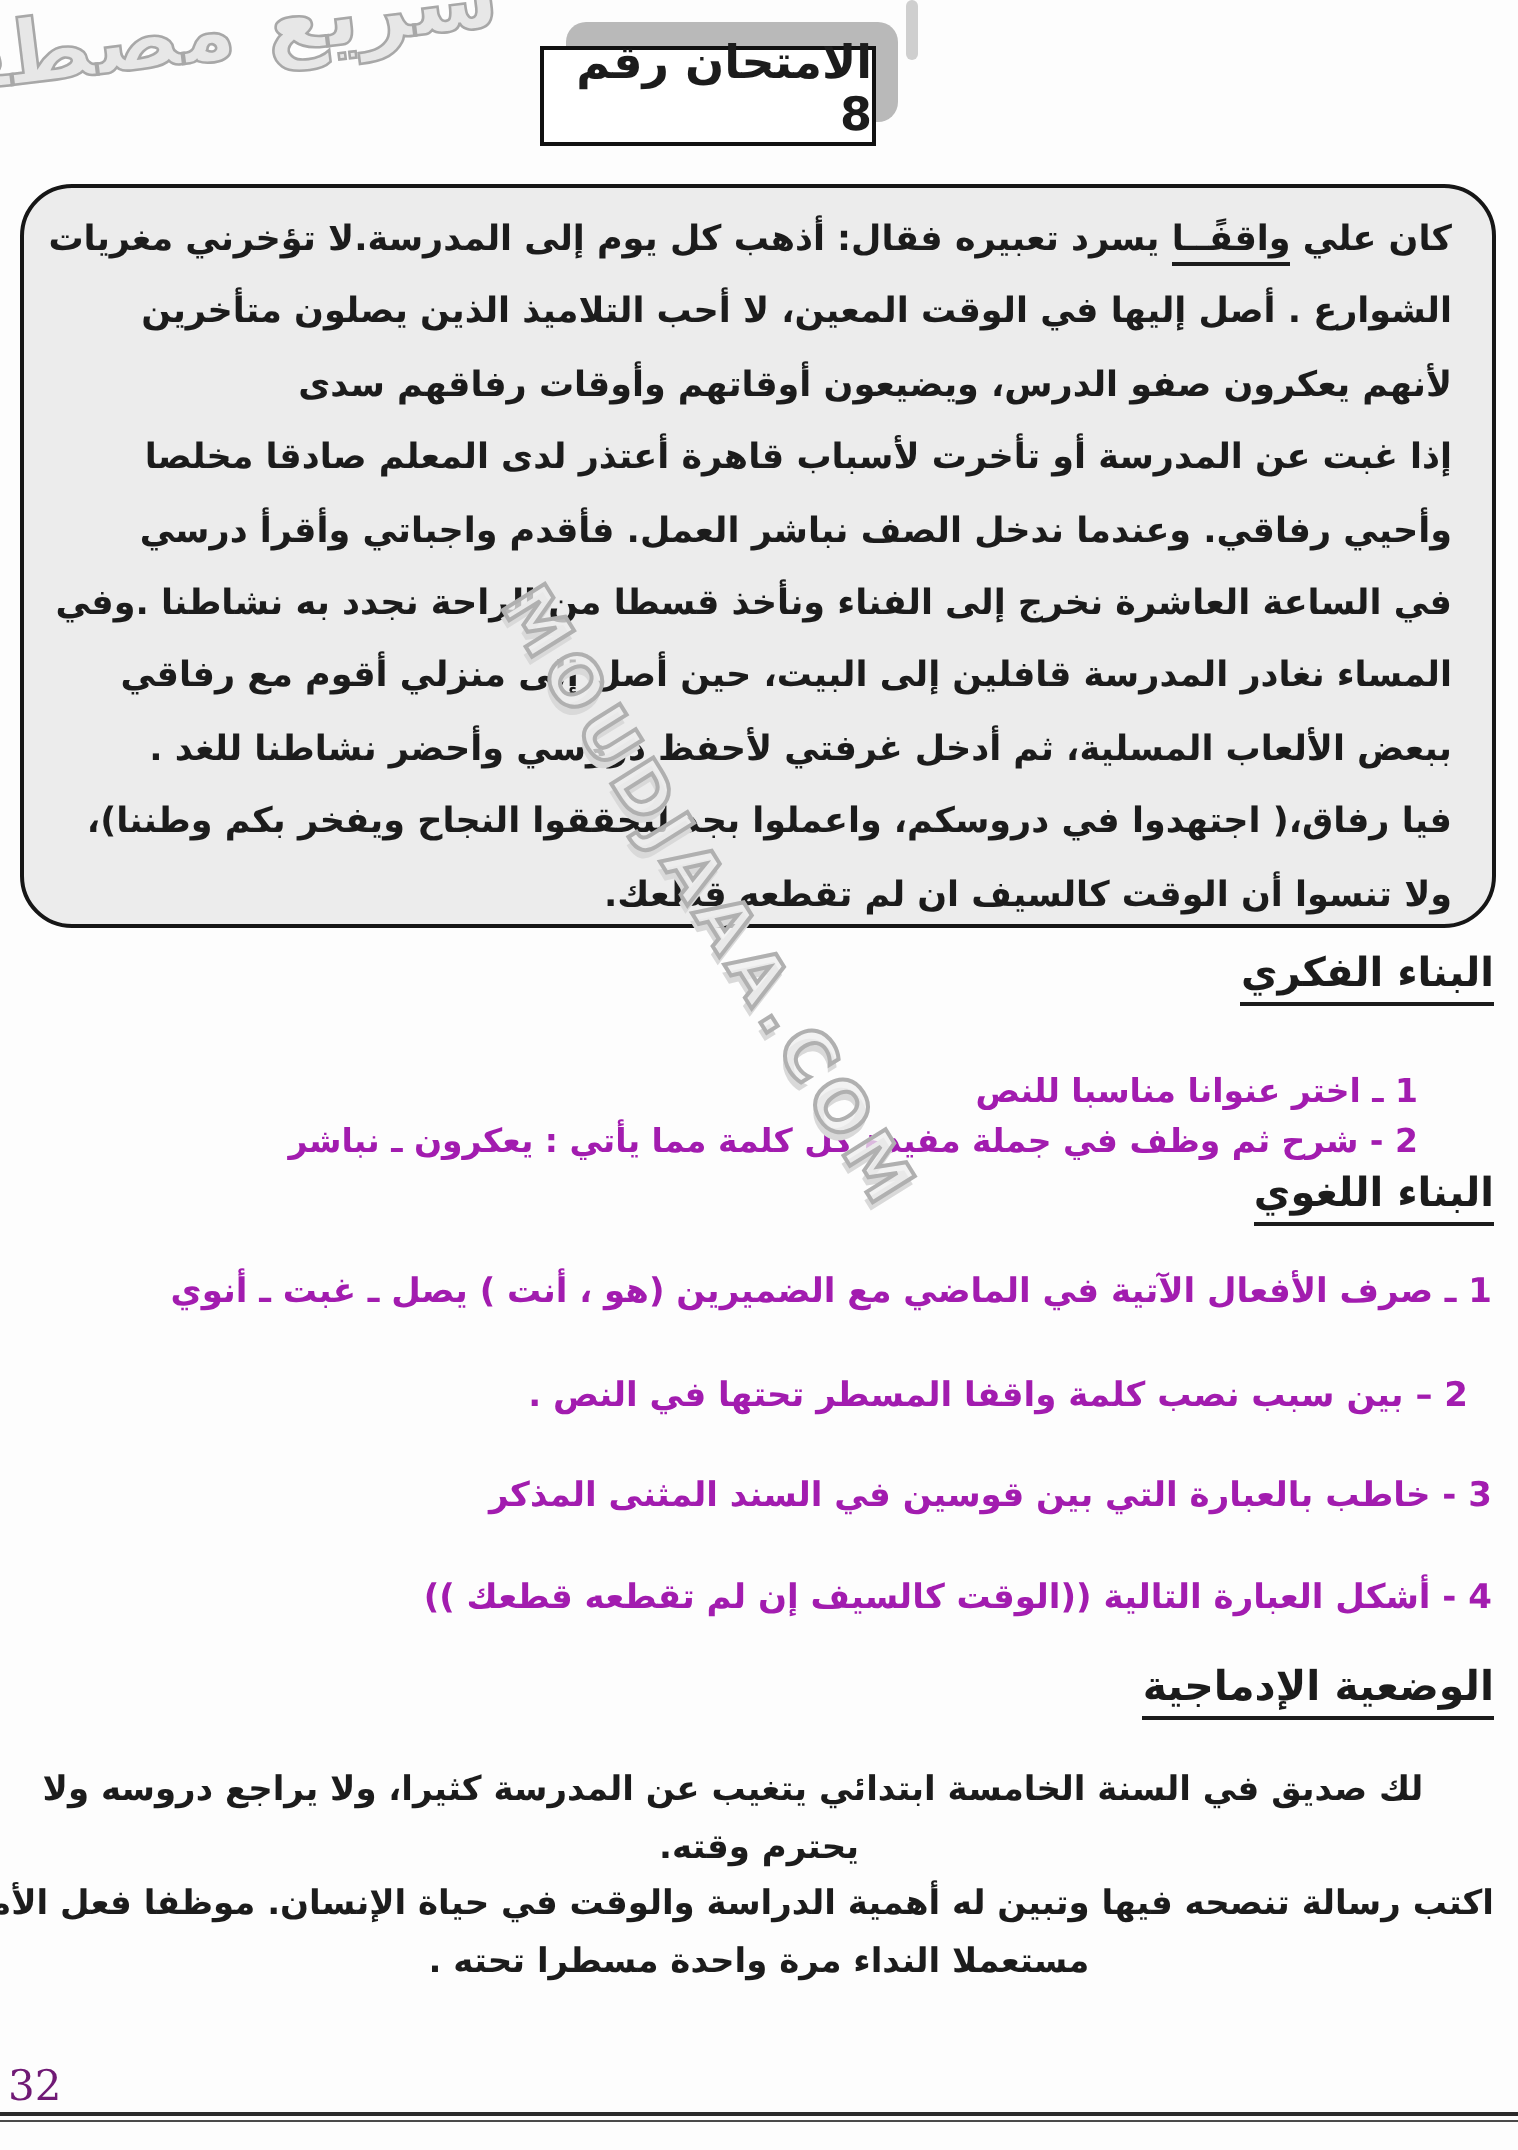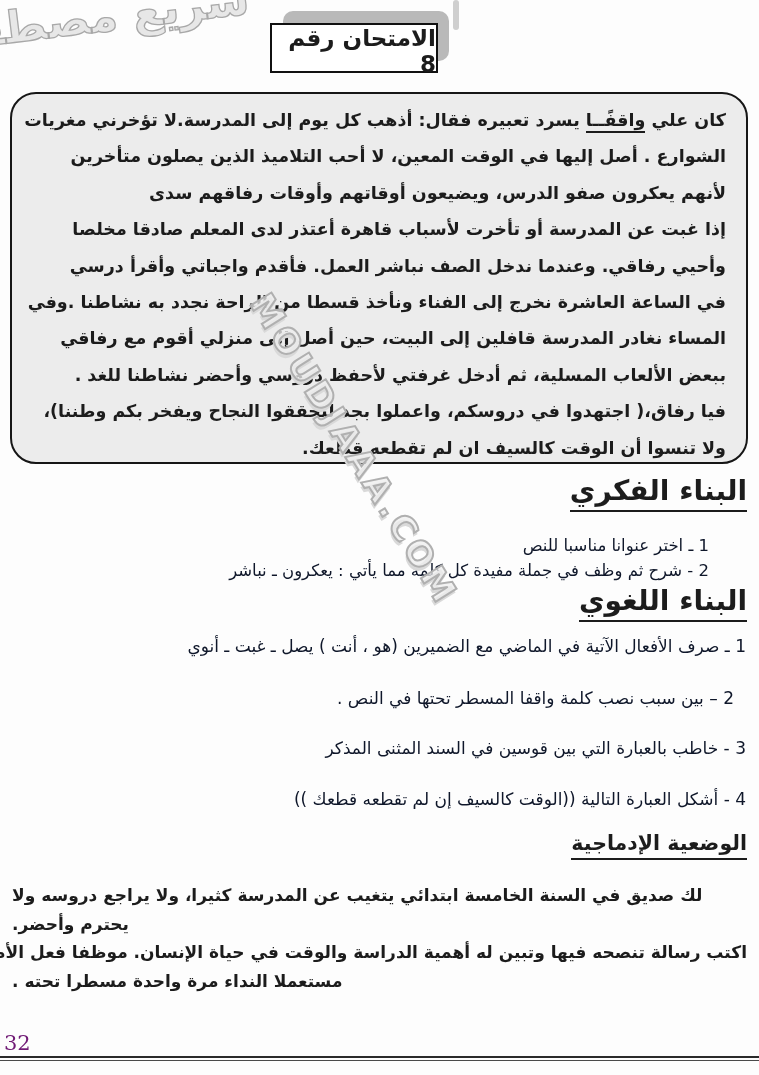--- a/index.html
+++ b/index.html
@@ -26,21 +26,21 @@
     background:#cfcfcf; border-radius:3px;
   }
   
   .title-shadow {
     position:absolute; left:283px; top:11px; width:166px; height:50px;
     background:#b9b9b9; border-radius:10px;
   }
   .title-box {
     position:absolute; left:270px; top:23px; width:168px; height:50px;
     background:#ffffff; border:2.5px solid #111;
-    display:flex; align-items:flex-start; justify-content:center;
+    display:flex; align-items:flex-end; justify-content:center;
     direction:rtl;
   }
   .title-box span { font-size:23px; font-weight:600; letter-spacing:0.5px; }
   
   .passage-box {
     position:absolute; left:10px; top:92px; width:738px; height:372px;
     background:#ececec; border:2.5px solid #161616; border-radius:26px;
     padding:8px 20px 0 16px;
     direction:rtl;
   }
@@ -56,41 +56,41 @@
     transform:rotate(58deg); transform-origin:0 0;
     font-size:34px; font-weight:bold; letter-spacing:4px;
     color:rgba(238,238,238,0.75);
     -webkit-text-stroke:2px #b0b0b0;
     text-shadow:3px 3px 0 #d9d9d9;
     z-index:6; white-space:nowrap;
   }
   
   .sec-heading {
     position:absolute; right:12px; direction:rtl;
-    font-size:28px; font-weight:bold;
+    font-size:20px; font-weight:bold;
     border-bottom:2px solid #1c1c1c; padding-bottom:3px;
     white-space:nowrap;
   }
   .h-fikri   { top:474px; }
   .h-lughawi { top:584px; }
   .h-idmajia { top:831px; font-size:20.5px; }
   
   .question {
     position:absolute; direction:rtl; text-align:center;
-    font-size:17px; font-weight:400; white-space:nowrap; color:#0f172a;
+    font-size:17px; font-weight:700; white-space:nowrap; color:#a21caf;
   }
   .fq1 { top:536px; right:50px; font-size:16.5px; }
   .fq2 { top:561px; right:50px; font-size:16.5px;margin-left:44px; }
   .lq1 { top:636px; right:13px; }
   .lq2 { top:688px; right:25px; }
   .lq3 { top:738px; right:13px; }
   .lq4 { top:789px; right:13px; }
   
   .para-line {
-    position:absolute; right:12px; left:12px; direction:rtl; text-align:left;
+    position:absolute; right:12px; left:12px; direction:rtl; text-align:center;
     font-size:17px; font-weight:600; white-space:nowrap; color:#1c1c1c;
   }
   .pl1 { top:885px; padding-right:26px; }
   .pl2 { top:914px; }
   .pl3 { top:942px; }
   .pl4 { top:971px; }
   
   .page-number {
     position:absolute; left:4px; top:1031px;
     font-family:"DejaVu Serif", serif; font-size:21px; color:#701a75;
@@ -134,20 +134,20 @@
   <div class="question fq2">2 - شرح ثم وظف في جملة مفيدة كل كلمة مما يأتي : يعكرون ـ نباشر</div>
 
   <div class="sec-heading h-lughawi">البناء اللغوي</div>
   <div class="question lq1">1 ـ صرف الأفعال الآتية في الماضي مع الضميرين (هو ، أنت )  يصل ـ غبت ـ أنوي</div>
   <div class="question lq2">2 – بين سبب نصب كلمة واقفا المسطر تحتها في النص .</div>
   <div class="question lq3">3 - خاطب بالعبارة التي بين قوسين في السند المثنى المذكر</div>
   <div class="question lq4">4 - أشكل العبارة التالية ((الوقت كالسيف إن لم تقطعه قطعك ))</div>
 
   <div class="sec-heading h-idmajia">الوضعية الإدماجية</div>
   <div class="para-line pl1">لك صديق في السنة الخامسة ابتدائي يتغيب عن المدرسة كثيرا، ولا يراجع دروسه ولا</div>
-  <div class="para-line pl2">يحترم وأحضر.</div>
+  <div class="para-line pl2">يحترم وقته.</div>
   <div class="para-line pl3">اكتب رسالة تنصحه فيها وتبين له أهمية الدراسة والوقت في حياة الإنسان. موظفا فعل الأمر</div>
   <div class="para-line pl4">مستعملا النداء مرة واحدة مسطرا تحته .</div>
 
   <div class="page-number">32</div>
   <div class="footer-rule"></div>
 
 </div>
 
 </body></html>

